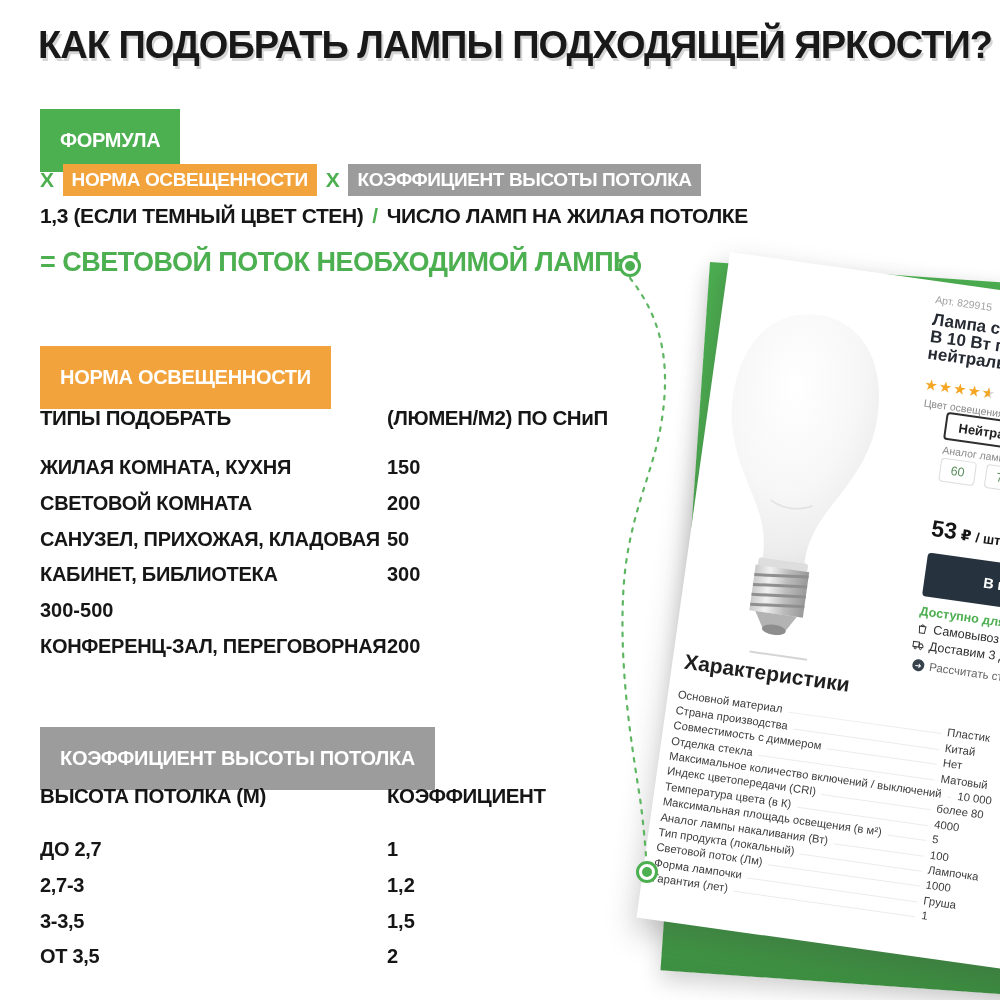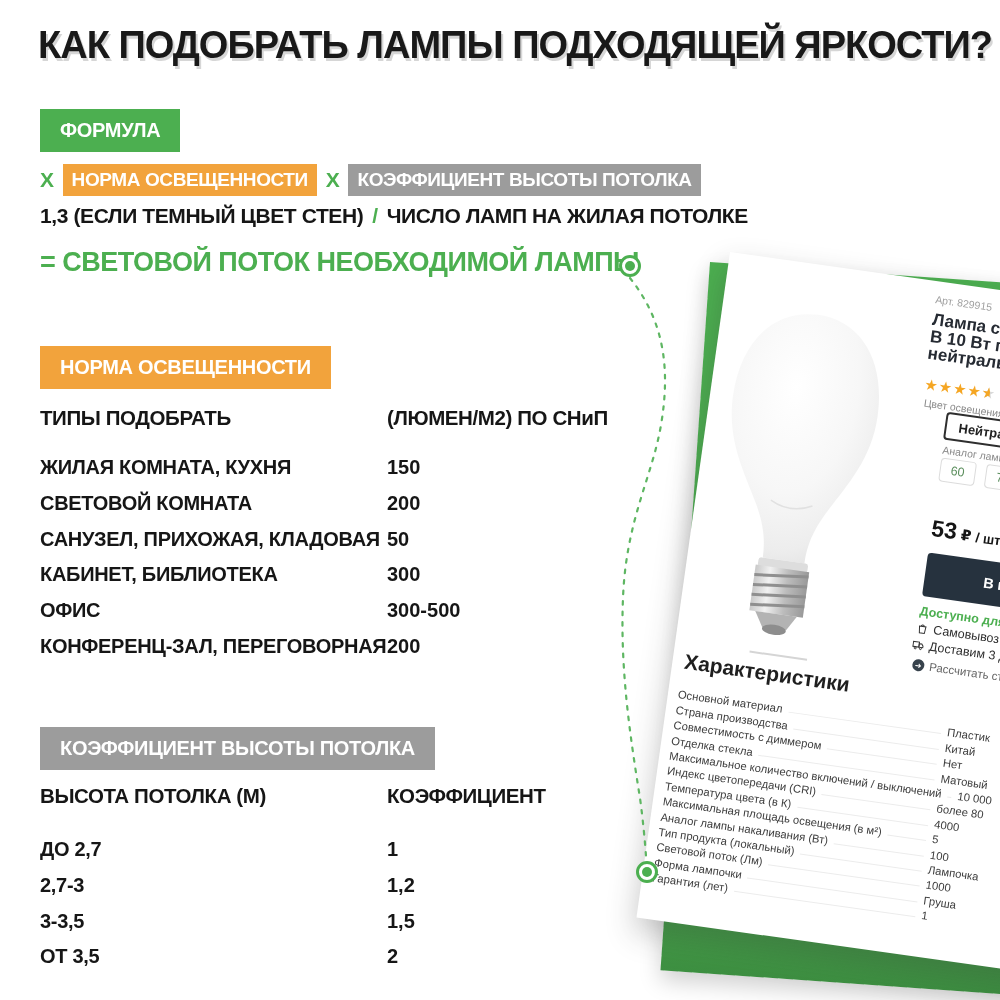--- a/index.html
+++ b/index.html
@@ -9,21 +9,21 @@
   }
   .cond{font-stretch:condensed;}
   
   .page-title{
     position:absolute;left:38px;top:24px;width:940px;margin:0;
     font-size:38px;font-weight:800;letter-spacing:-1px;color:#191919;
     text-shadow:2px 3px 0 rgba(25,25,25,.18);white-space:nowrap;
   }
   .badge{
     position:absolute;color:#fff;font-weight:800;font-size:20px;letter-spacing:-.3px;
-    padding:10px 20px;white-space:nowrap;
+    padding:20px 20px;white-space:nowrap;
   }
   .badge.green{left:40px;top:109px;background:#4CAF50;}
   .badge.orange{left:40px;top:346px;background:#F2A33C;}
   .badge.gray{left:40px;top:727px;background:#9C9C9C;}
   .formula-line{
     position:absolute;left:40px;display:flex;align-items:center;gap:9px;white-space:nowrap;
     font-size:21px;font-weight:800;color:#161616;letter-spacing:-.4px;
   }
   .fl1{top:164px;}
   .fl2{top:204px;}
@@ -147,21 +147,20 @@
   </div>
   <div class="trow tdata">
     <div class="c1">САНУЗЕЛ, ПРИХОЖАЯ, КЛАДОВАЯ</div>
     <div class="c2">50</div>
   </div>
   <div class="trow tdata">
     <div class="c1">КАБИНЕТ, БИБЛИОТЕКА</div>
     <div class="c2">300</div>
   </div>
   <div class="trow tdata">
-    <div class="c1">ОФИС</div>
     <div class="c2">300-500</div>
   </div>
   <div class="trow tdata">
     <div class="c1">КОНФЕРЕНЦ-ЗАЛ, ПЕРЕГОВОРНАЯ</div>
     <div class="c2">200</div>
   </div>
 </div>
 
 <div class="badge gray cond">КОЭФФИЦИЕНТ ВЫСОТЫ ПОТОЛКА</div>
 <div class="tbl tbl2 cond">

